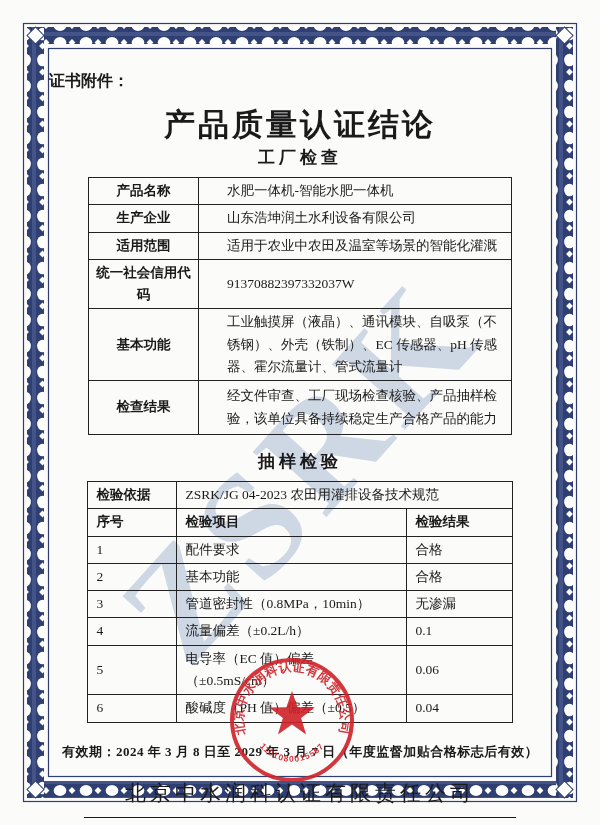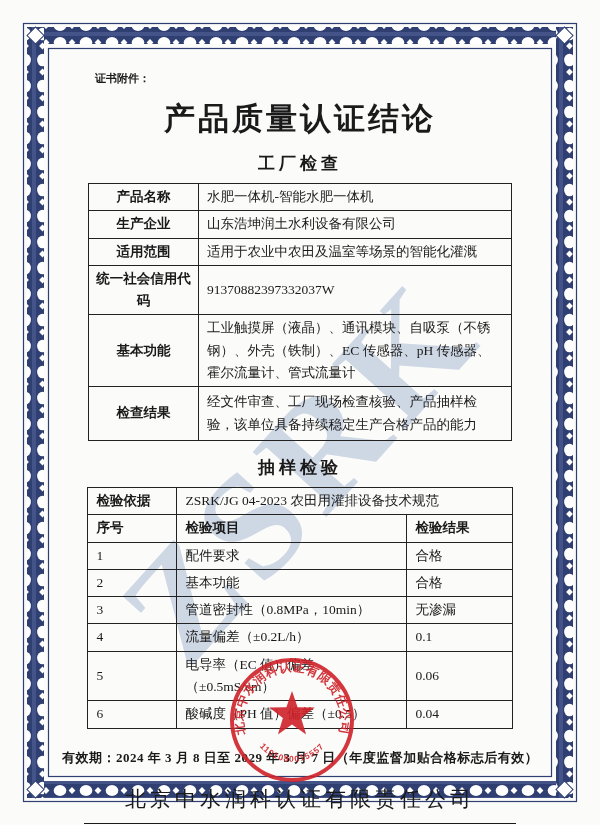--- a/index.html
+++ b/index.html
@@ -14,33 +14,33 @@
   .frame{position:absolute;left:0;top:0;z-index:2;pointer-events:none;}
   .watermark{
     position:absolute;left:30px;top:380px;width:540px;height:180px;
     z-index:1;display:flex;align-items:center;justify-content:center;
     font-size:150px;font-weight:bold;letter-spacing:10px;
     color:rgba(170,186,210,0.55);
     transform:rotate(-48deg);transform-origin:center;
     pointer-events:none;user-select:none;
   }
   .content{position:absolute;left:49px;top:49px;width:502px;height:727px;z-index:3;}
-  .attachment{padding-top:22px;margin-left:46px;font-size:11px;font-weight:bold;}
+  .attachment{padding-top:22px;font-size:16px;font-weight:bold;}
   .title{margin-top:12px;text-align:center;font-size:31px;font-weight:bold;letter-spacing:3px;}
   .sec-heading{text-align:center;font-size:17px;font-weight:bold;letter-spacing:4px;}
-  .h-factory{margin-top:12px;}
+  .h-factory{margin-top:0;}
   .h-sampling{margin-top:15px;}
   table{border-collapse:collapse;margin:8px auto 0;width:424px;table-layout:fixed;background:transparent;}
   th,td{border:1px solid #222;font-size:13.5px;vertical-align:middle;padding:2px 8px;line-height:1.65;}
   th{font-weight:bold;}
   .t1 col.c-label{width:110px;}
   .t1 tr{height:27px;}
   .t1 tr.tall{height:54px;}
   .t1 th{text-align:center;padding:2px 4px;}
-  .t1 td{text-align:left;padding-left:8px;}
+  .t1 td{text-align:left;padding-left:28px;}
   .t2 col.c-no{width:89px;}
   .t2 col.c-item{width:230px;}
   .t2 col.c-res{width:105px;}
   .t2 tr{height:26px;}
   .t2 th,.t2 td{text-align:left;}
   .validity{margin-top:20px;text-align:center;font-size:13px;font-weight:bold;letter-spacing:0.5px;}
   .company{margin-top:18px;text-align:center;font-size:21px;letter-spacing:4px;}
   .sign-line{width:432px;margin:10px auto 0;border:0;border-top:1.6px solid #1a1a1a;}
   .stamp{position:absolute;left:176px;top:604px;z-index:5;opacity:0.9;}
 </style>

